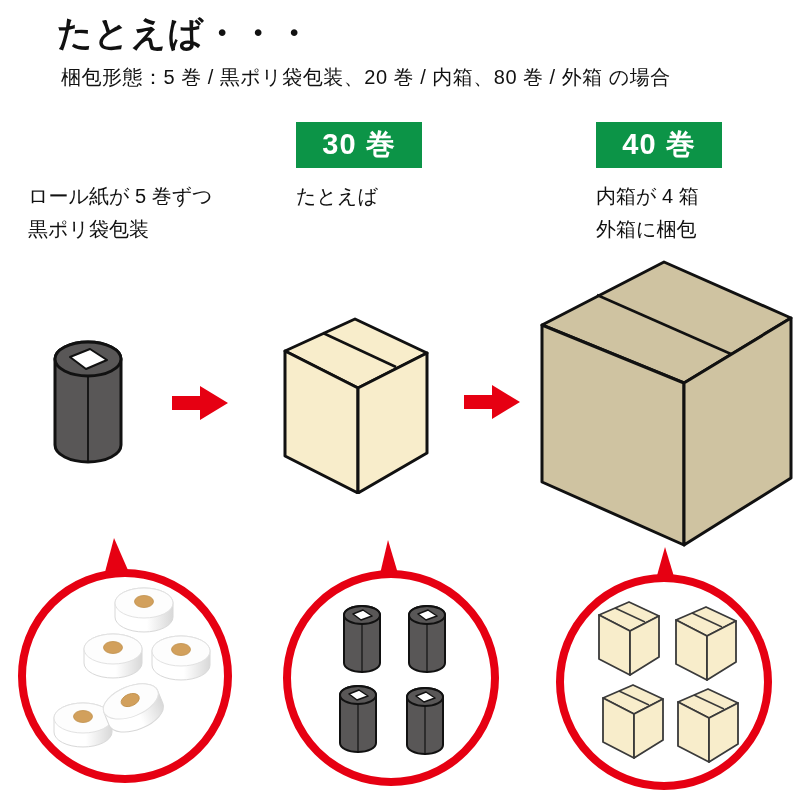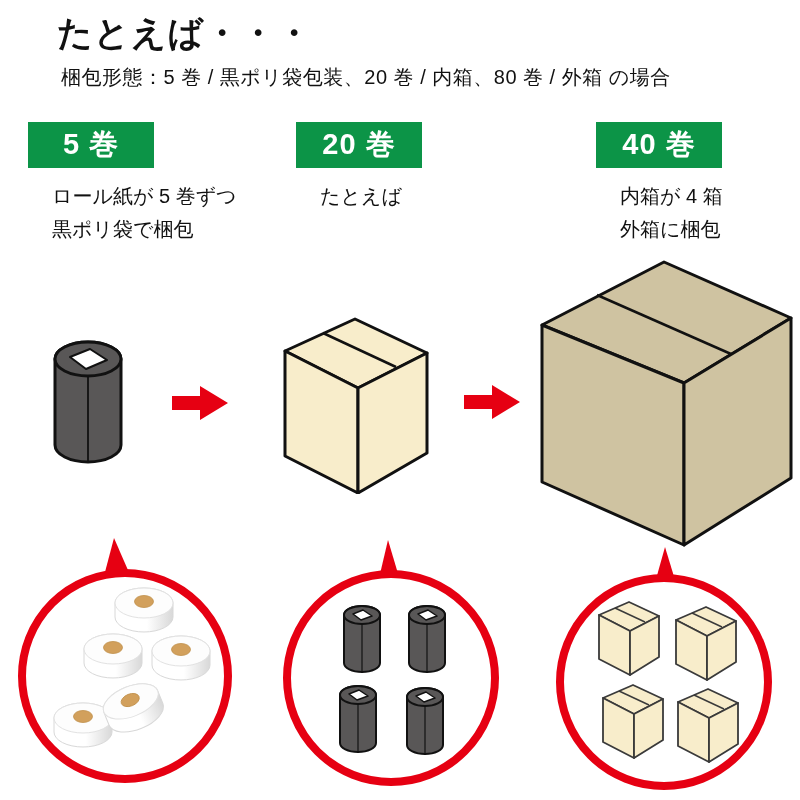--- a/index.html
+++ b/index.html
@@ -16,39 +16,38 @@
     font-size:20px;font-weight:500;letter-spacing:.5px;color:var(--ink,#111);
   }
   .badge{
     position:absolute;top:122px;width:126px;height:46px;
     background:var(--green,#0C9447);color:#fff;
     font-size:29px;font-weight:bold;
     display:flex;align-items:center;justify-content:center;letter-spacing:1px;
   }
   .desc{
     position:absolute;top:180px;width:250px;
-    font-size:20px;line-height:33px;font-weight:500;color:var(--ink,#111);margin-left:24px;
+    font-size:20px;line-height:33px;font-weight:500;color:var(--ink,#111);
   }
   .abs{position:absolute;}
 </style>
 </head>
 <body>
 
 <div class="canvas">
 
   <h1 class="page-title">たとえば・・・</h1>
   <p class="page-subtitle">梱包形態：5 巻 / 黒ポリ袋包装、20 巻 / 内箱、80 巻 / 外箱 の場合</p>
 
-  <div class="badge" style="left:28px">5 巻</div>
-  <div class="badge" style="left:296px">20 巻</div>
+  <div class="badge" style="left:296px">30 巻</div>
   <div class="badge" style="left:596px">40 巻</div>
 
   <div class="desc" style="left:28px">
     <div>ロール紙が 5 巻ずつ</div>
-    <div>黒ポリ袋で梱包</div>
+    <div>黒ポリ袋包装</div>
   </div>
   <div class="desc" style="left:296px">
     <div>たとえば</div>
   </div>
   <div class="desc" style="left:596px">
     <div>内箱が 4 箱</div>
     <div>外箱に梱包</div>
   </div>
 
   <svg class="abs" style="left:52px;top:340px" width="72" height="124" viewBox="0 0 72 124">

